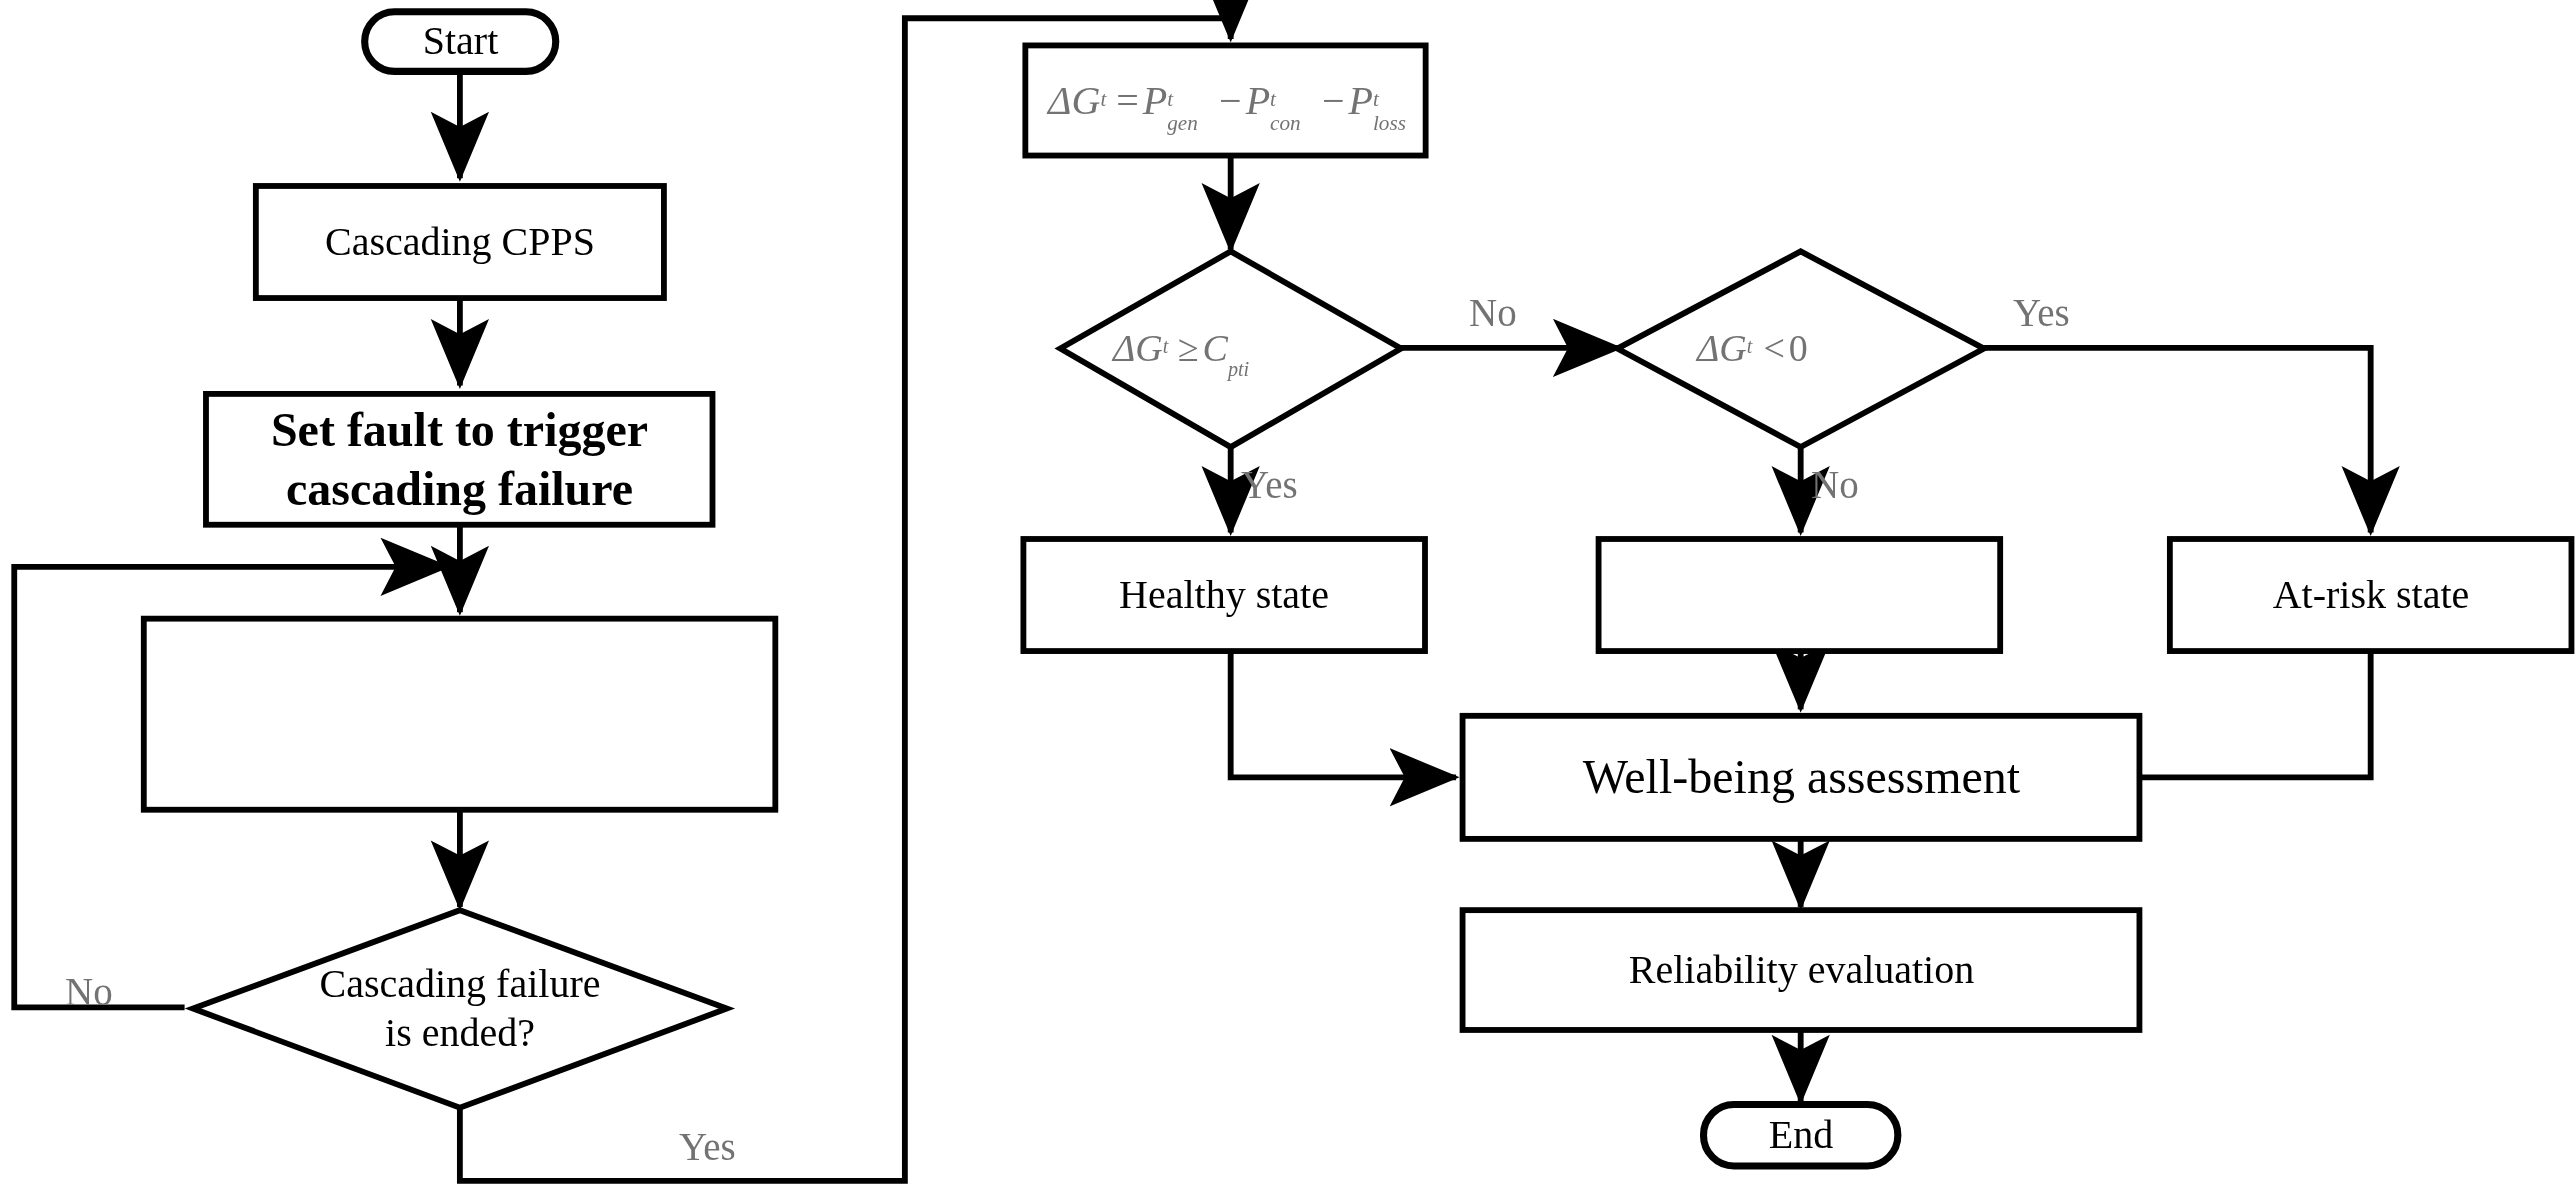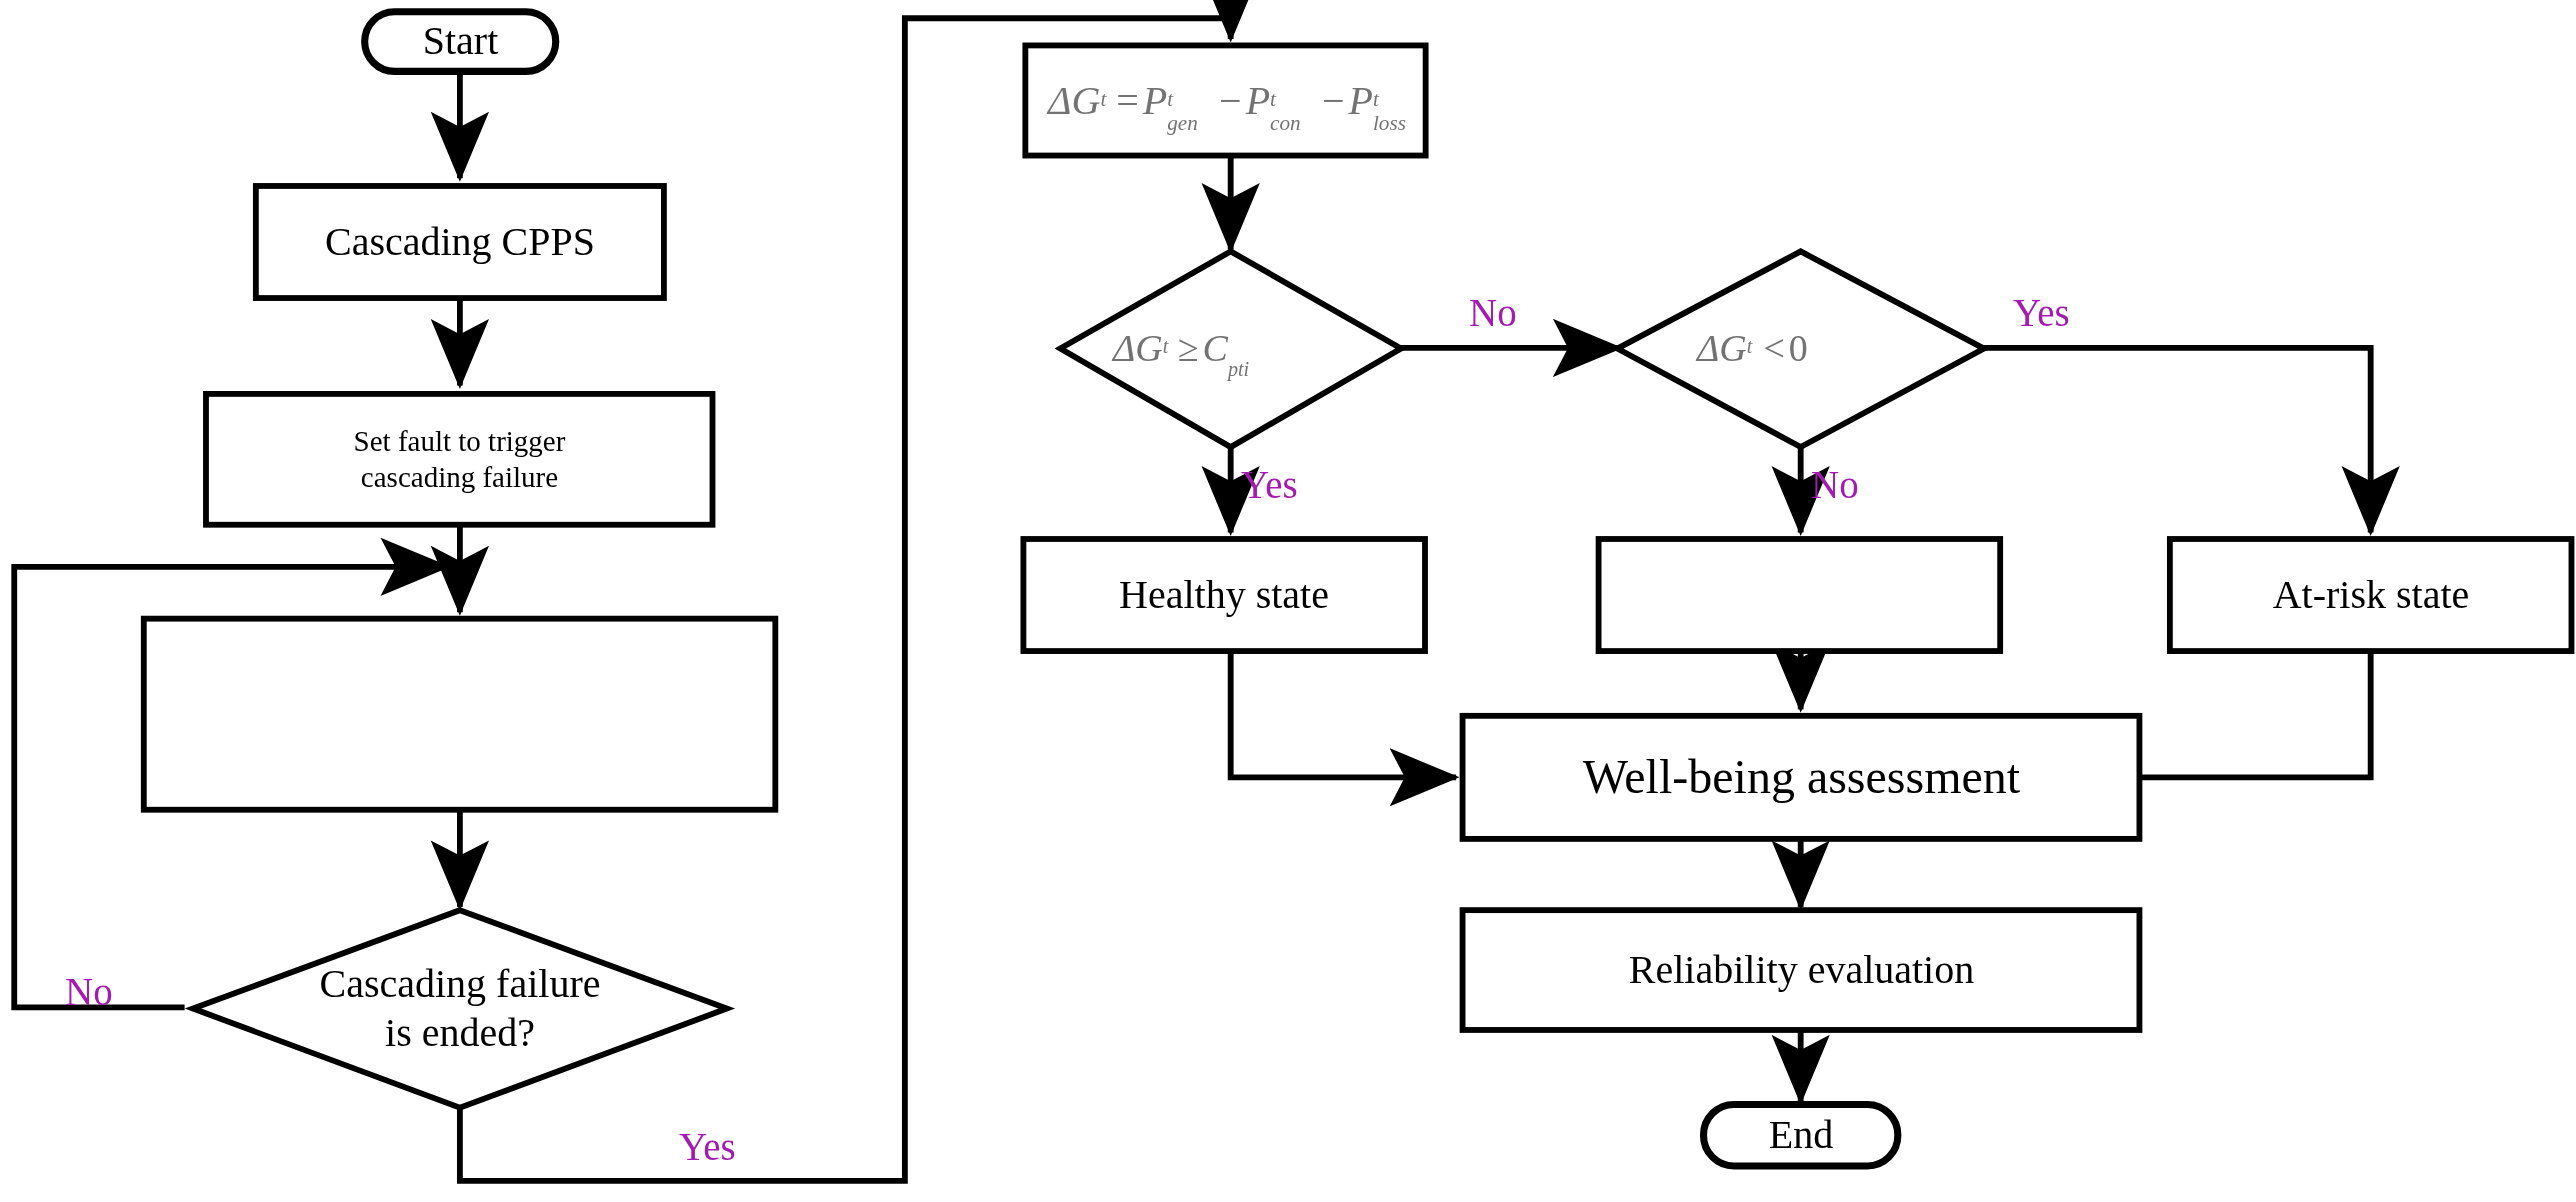--- a/index.html
+++ b/index.html
@@ -29,21 +29,21 @@
     align-items: center;
     justify-content: center;
     text-align: center;
     color: #000000;
     line-height: 1.22;
     pointer-events: none;
     white-space: pre-line;
   }
   .edge-label {
     position: absolute;
-    color: #a21caf;
+    color: #737373;
     font-family: "Liberation Serif", "DejaVu Serif", serif;
     font-size: 39px;
     line-height: 1;
     white-space: nowrap;
     pointer-events: none;
   }
   .formula {
     position: absolute;
     display: flex;
     align-items: center;
@@ -152,21 +152,21 @@
       <rect x="2258" y="1405" width="1045" height="185"></rect>
 
       <rect x="2630" y="1705" width="300" height="95" rx="47" ry="47" stroke-width="11"></rect>
     </g>
   </svg>
 
   <div class="node-label" style="left:365px; top:11.7px; width:191px; height:60px; font-size:40px;">Start</div>
 
   <div class="node-label" style="left:256px; top:186px; width:408px; height:112px; font-size:40px;">Cascading CPPS</div>
 
-  <div class="node-label" style="left:206px; top:394px; width:507px; height:131px; font-size:29px;">Set fault to trigger
+  <div class="node-label" style="left:206px; top:394px; width:507px; height:131px; font-size:48px;font-weight:bold;">Set fault to trigger
 cascading failure</div>
 
 
   <div class="node-label" style="left:272px; top:944px; width:376px; height:130px; font-size:40px;">Cascading failure
 is ended?</div>
 
   <div class="node-label" style="left:1023px; top:539px; width:402px; height:112px; font-size:40px;">Healthy state</div>
 
 
   <div class="node-label" style="left:2170px; top:539px; width:402px; height:112px; font-size:40px;">At-risk state</div>

